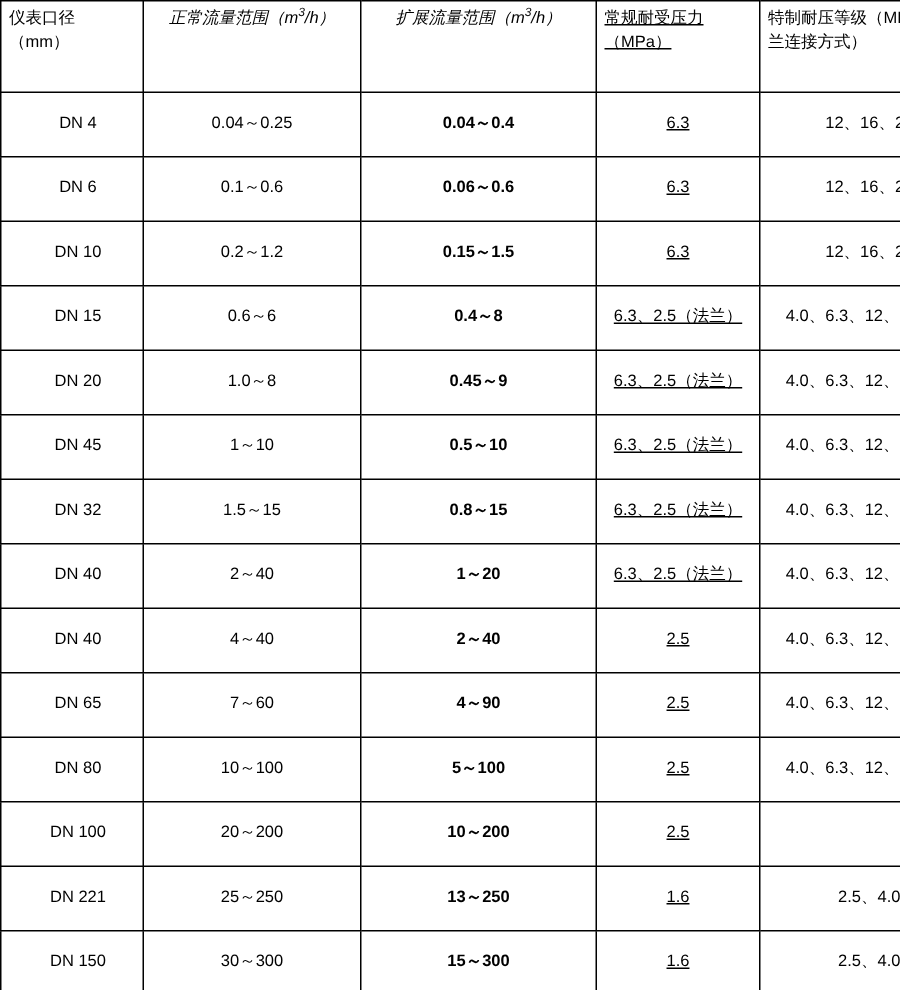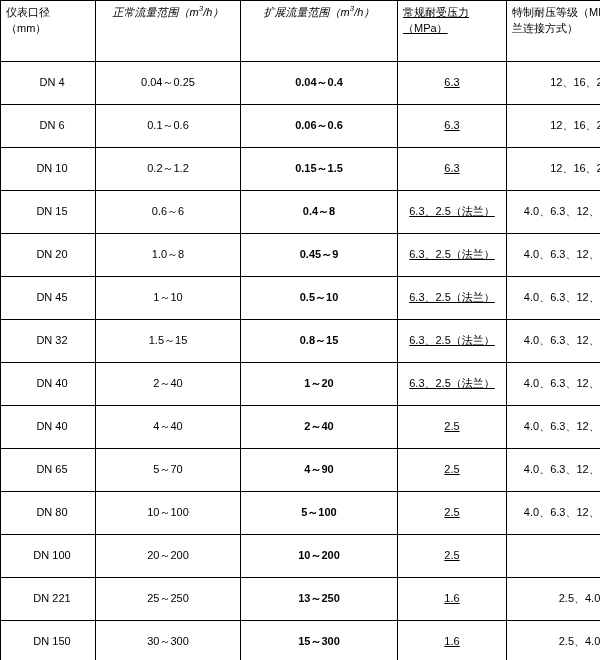--- a/index.html
+++ b/index.html
@@ -155,21 +155,21 @@
         </tr>
         <tr>
           <td class="cell-dn w-dn">DN 40</td>
           <td class="w-normal">4～40</td>
           <td class="w-extend">2～40</td>
           <td class="w-press">2.5</td>
           <td class="w-special">4.0、6.3、12、16、25</td>
         </tr>
         <tr>
           <td class="cell-dn w-dn">DN 65</td>
-          <td class="w-normal">5～70</td>
+          <td class="w-normal">7～60</td>
           <td class="w-extend">4～90</td>
           <td class="w-press">2.5</td>
           <td class="w-special">4.0、6.3、12、16、25</td>
         </tr>
         <tr>
           <td class="cell-dn w-dn">DN 80</td>
           <td class="w-normal">10～100</td>
           <td class="w-extend">5～100</td>
           <td class="w-press">2.5</td>
           <td class="w-special">4.0、6.3、12、16、25</td>

